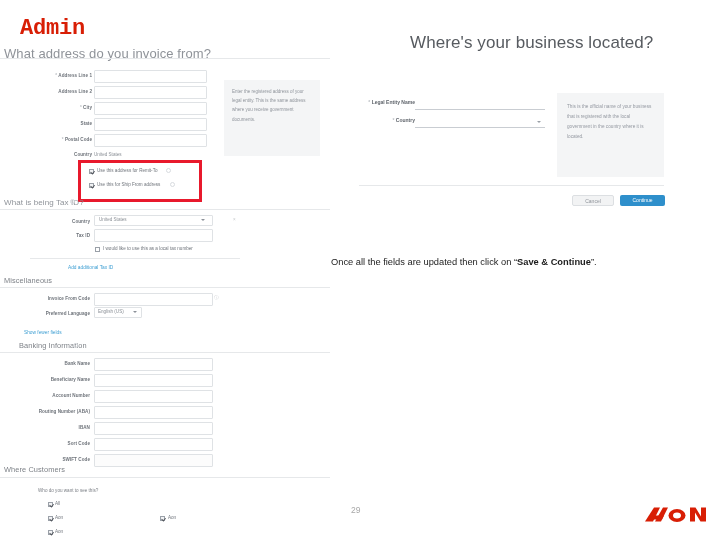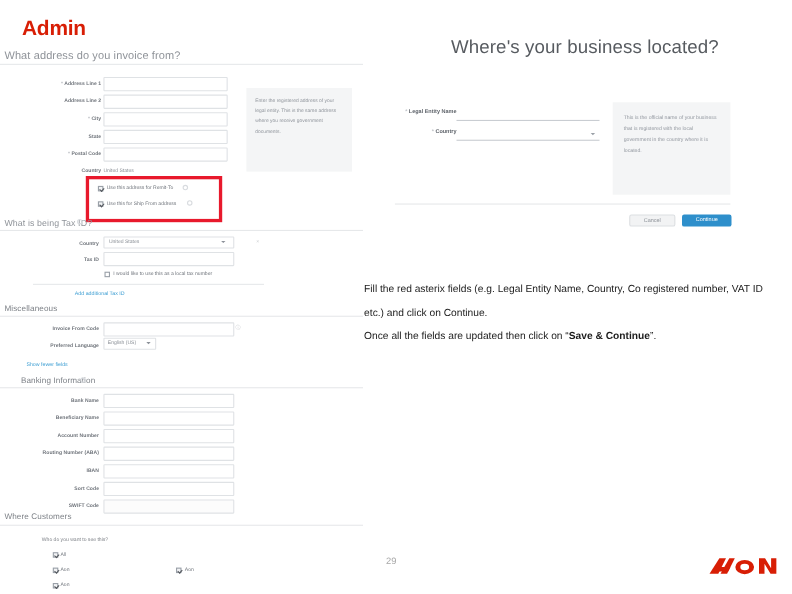--- a/index.html
+++ b/index.html
@@ -4,25 +4,25 @@
 <style>
   html,body{margin:0;padding:0;}
   body{
     width:720px;height:540px;overflow:hidden;background:#ffffff;
     font-family:"Liberation Sans",sans-serif;color:#3b3b3b;
     position:relative;
   }
   
   #left-pane{position:absolute;left:0;top:10px;width:330px;height:530px;}
   .slide-title{
-    position:absolute;left:20px;top:6px;font-size:19px;font-weight:bold;
-    color:#d81e05;letter-spacing:-0.2px;
+    position:absolute;left:20px;top:6px;font-size:22px;font-weight:bold;
+    color:#d81e05;letter-spacing:-0.2px;font-family:Liberation Mono, monospace;
   }
   .q-head{
-    position:absolute;font-size:10px;color:#8f9399;letter-spacing:0.1px;
+    position:absolute;font-size:13px;color:#8f9399;letter-spacing:0.1px;
   }
   .sec-head{
     position:absolute;font-size:7.4px;color:#7d8187;letter-spacing:0.1px;
   }
   .hr{position:absolute;height:1px;background:#e6e8ea;}
   .flabel{
     position:absolute;font-size:4.6px;color:#6e737a;text-align:right;
     font-weight:bold;letter-spacing:0.05px;white-space:nowrap;
   }
   .flabel .ast{color:#b9bdc2;}
@@ -242,21 +242,20 @@
     <p>This is the official name of your business that is registered with the local government in the country where it is located.</p>
   </div>
 
   <div class="hr" style="left:14px;top:160px;width:305px;background:#e6e8ea;"></div>
 
   <div class="btn btn-cancel" style="left:227px;top:170px;width:42px;">Cancel</div>
   <div class="btn btn-continue" style="left:275px;top:170px;width:45px;">Continue</div>
 </div>
 
 <div id="body-text">
-  <p>Fill the red asterix fields (e.g. Legal Entity Name, Country, Co registered number, VAT ID etc.) and click on Continue.</p>
   <p class="just"><span>Once all the fields are updated then click on </span>“<b>Save &amp; Continue</b>”<span>.</span></p>
 </div>
 
 <div class="pagenum">29</div>
 
 <div class="aon-logo">
   <svg viewBox="0 0 124 42" width="62" height="24" aria-hidden="true">
     <g fill="#d81e05">
       <path d="M2 34 L20 6 L32 6 L18 34 Z"></path>
       <path d="M14 22 L40 22 L36 30 L10 30 Z"></path>

